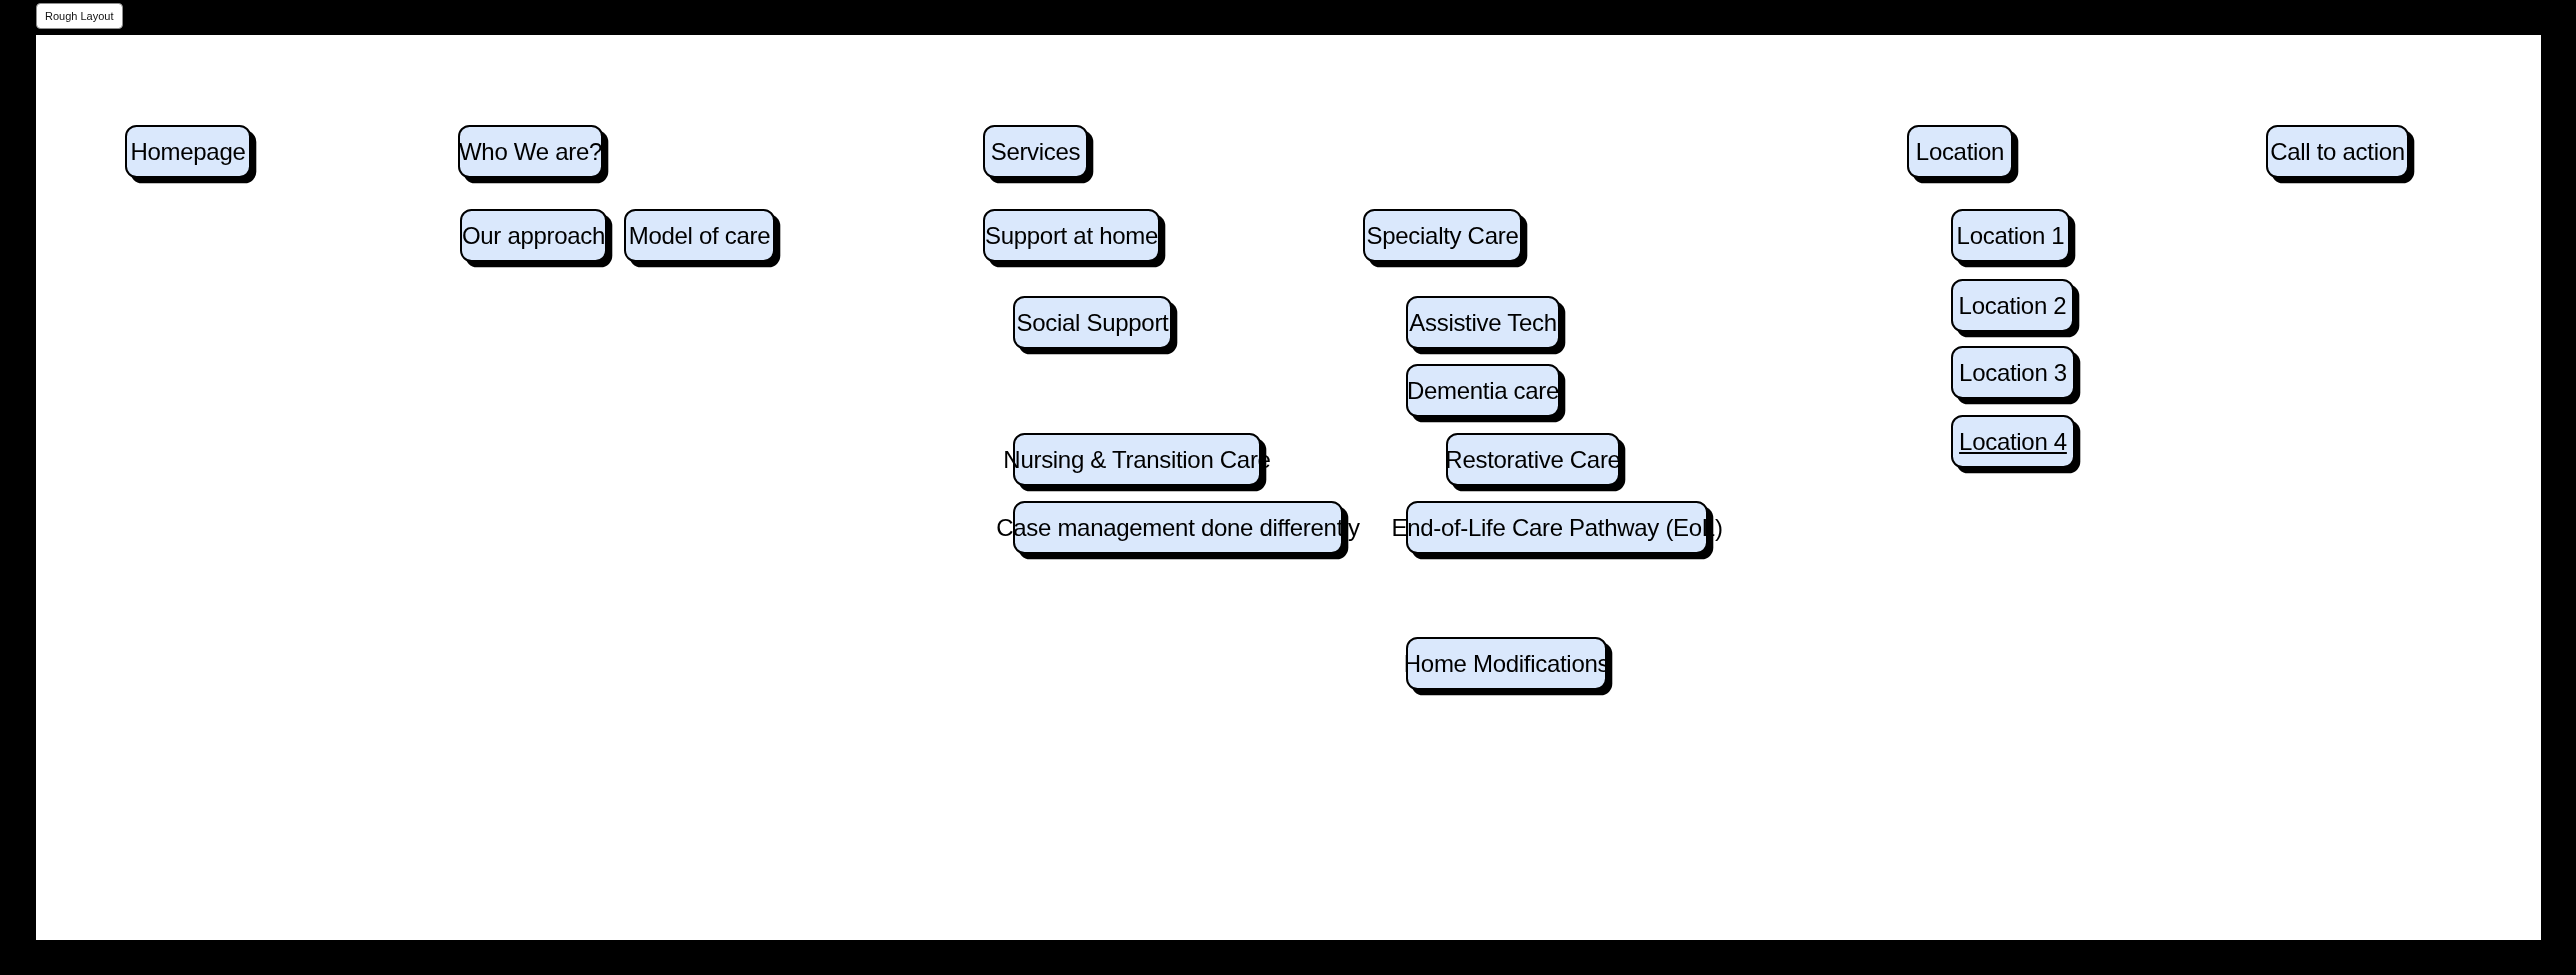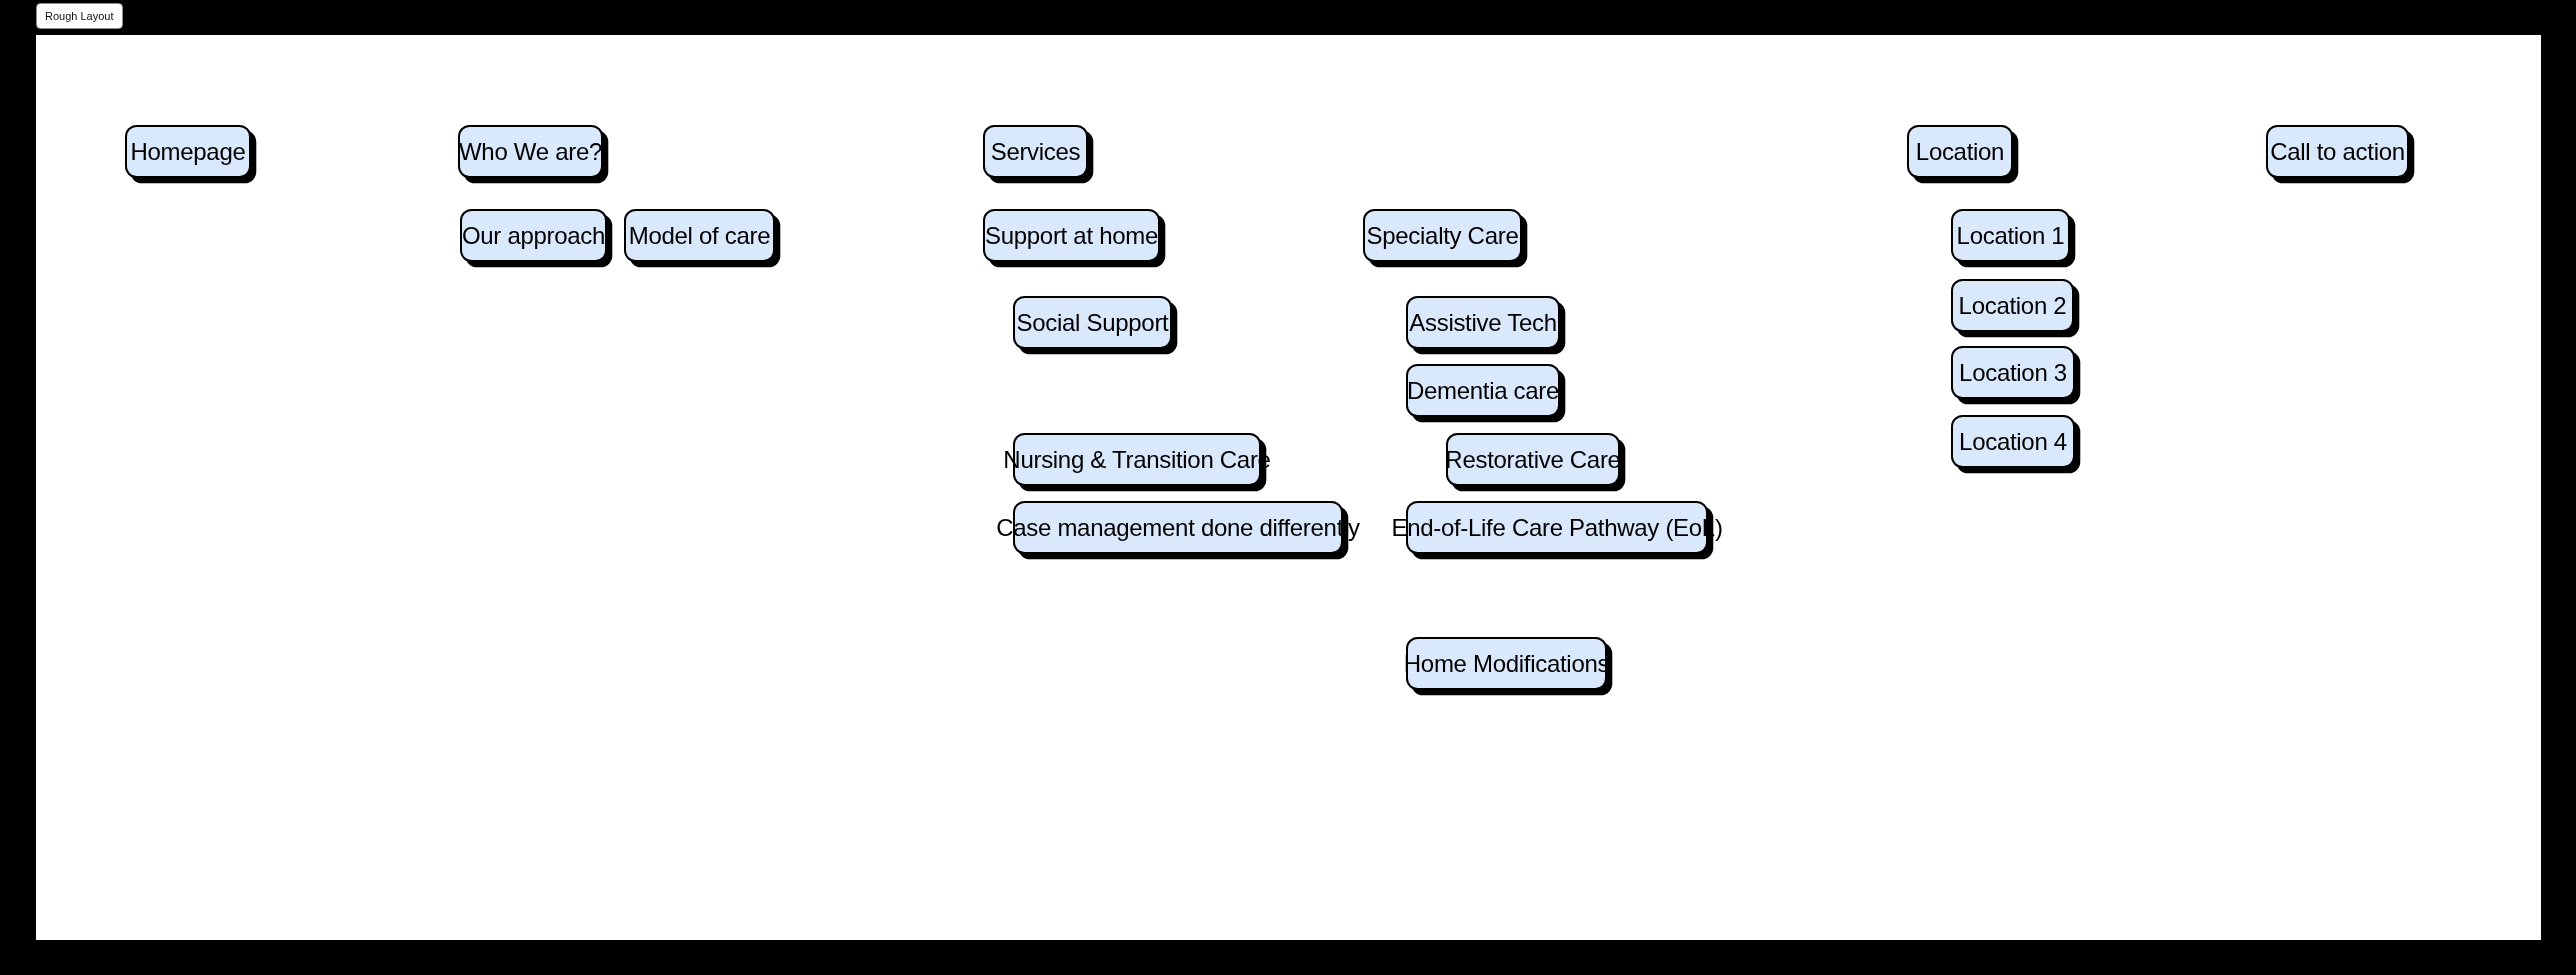--- a/index.html
+++ b/index.html
@@ -81,16 +81,16 @@
       <div class="node" style="left: 1013px; top: 296px; width: 159px; height: 53px;">Social Support</div>
       <div class="node" style="left: 1013px; top: 433px; width: 248px; height: 53px;">Nursing &amp; Transition Care</div>
       <div class="node" style="left: 1013px; top: 501px; width: 330px; height: 53px;">Case management done differently</div>
       <div class="node" style="left: 1406px; top: 296px; width: 154px; height: 53px;">Assistive Tech</div>
       <div class="node" style="left: 1406px; top: 364px; width: 154px; height: 53px;">Dementia care</div>
       <div class="node" style="left: 1446px; top: 433px; width: 174px; height: 53px;">Restorative Care</div>
       <div class="node" style="left: 1406px; top: 501px; width: 302px; height: 53px;">End-of-Life Care Pathway (EoL)</div>
       <div class="node" style="left: 1406px; top: 637px; width: 201px; height: 53px;">Home Modifications</div>
       <div class="node" style="left: 1951px; top: 279px; width: 123px; height: 53px;">Location 2</div>
       <div class="node" style="left: 1951px; top: 346px; width: 124px; height: 53px;">Location 3</div>
-      <div class="node" style="left: 1951px; top: 415px; width: 124px; height: 53px;">Location 4</div>
+      <div class="node" style="left: 1951px; top: 415px; width: 124px; height: 53px; text-decoration: underline;">Location 4</div>
     </div>
 </div>
 
 
 </body></html>

